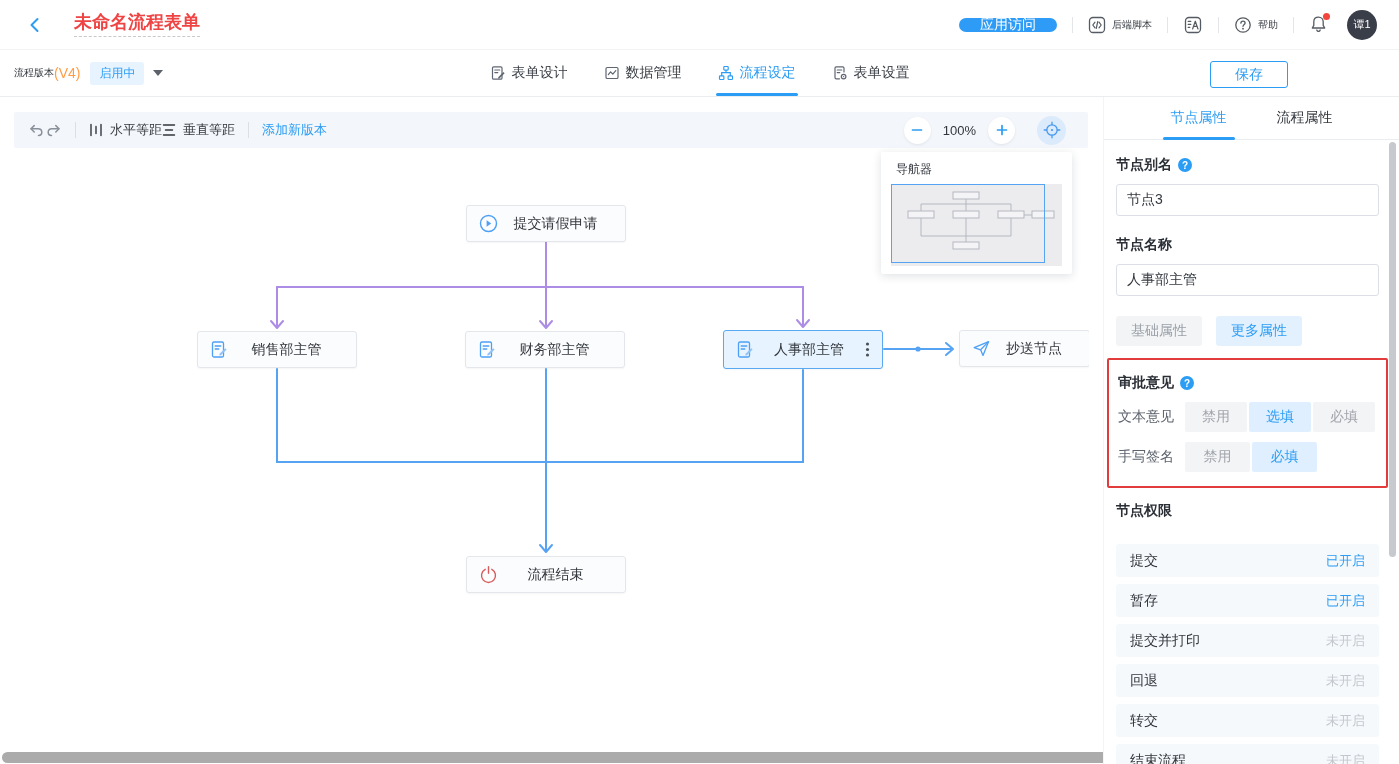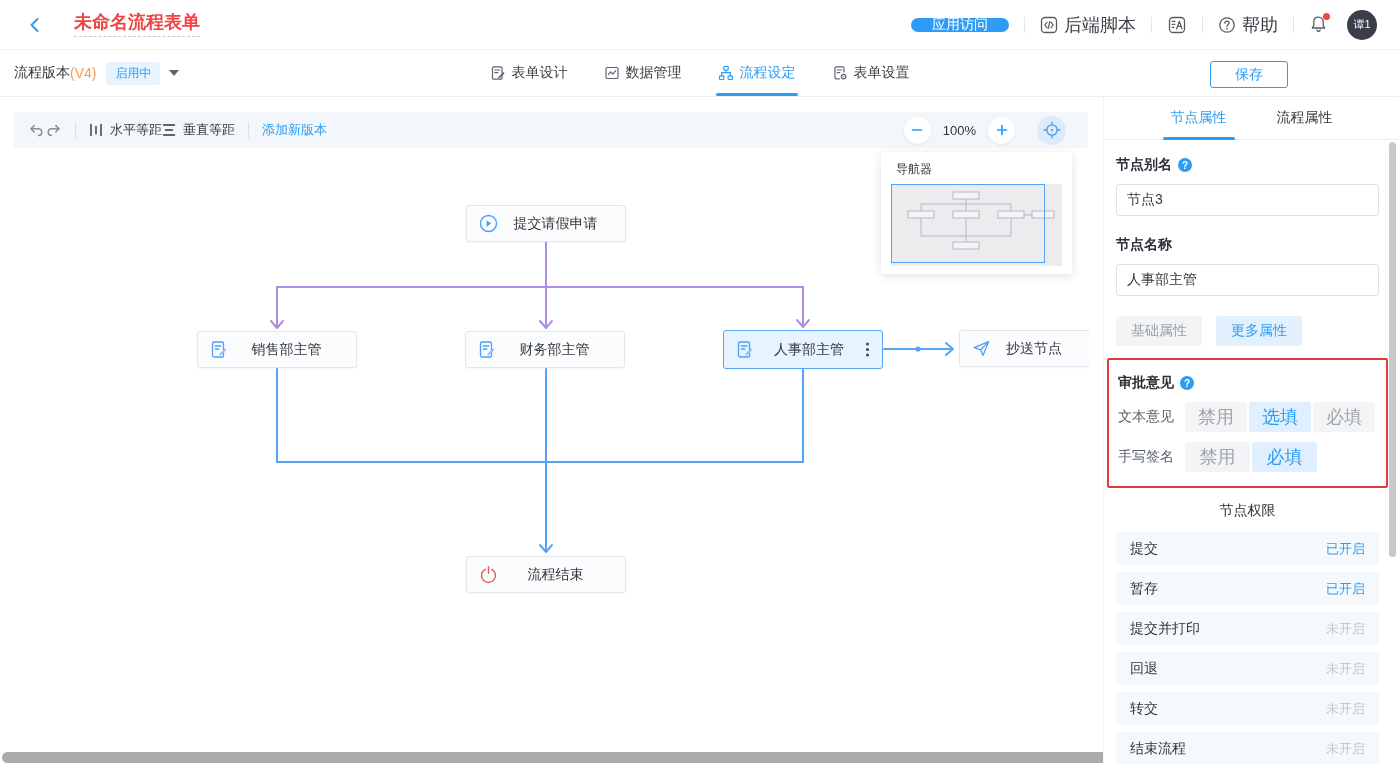--- a/index.html
+++ b/index.html
@@ -10,32 +10,32 @@
   
   .header { position:absolute; left:0; top:0; width:100%; height:50px;
     display:flex; align-items:center; border-bottom:1px solid #f1f2f4; background:#fff; }
   .back-btn { margin-left:26px; color:#2b9df4; display:flex; cursor:pointer; }
   .page-title { margin-left:30px; font-size:18px; font-weight:700; color:#ef4444;
     border-bottom:1px dashed #c9c9c9; padding-bottom:5px; line-height:18px; }
   .header-right { margin-left:auto; display:flex; align-items:center; margin-right:22px; }
   .pill-btn { height:14px; padding:0 21px; background:#2e9cf6; color:#fff; font-size:14px;
     border:none; border-radius:15px; cursor:pointer; display:flex; align-items:center; }
   .hsep { width:1px; height:16px; background:#e3e5e8; margin:0 15px; }
-  .hitem { display:flex; align-items:center; gap:6px; font-size:18px; color:#3a3f45; cursor:pointer; }
+  .hitem { display:flex; align-items:center; gap:6px; font-size:10px; color:#3a3f45; cursor:pointer; }
   .gicon { color:#555b63; display:flex; }
   .bell-wrap { position:relative; display:flex; cursor:pointer; color:#555b63; }
   .bell-dot { position:absolute; right:-2px; top:-2px; width:7px; height:7px; background:#f2453d; border-radius:50%; }
   .avatar { width:30px; height:30px; border-radius:50%; background:#3a3e49; color:#fff;
     font-size:11px; display:flex; align-items:center; justify-content:center; margin-left:19px; cursor:pointer; }
 
   
   .subheader { position:absolute; left:0; top:50px; width:100%; height:47px; background:#fff;
     border-bottom:1px solid #ebeef1; }
   .version-group { position:absolute; left:14px; top:0; height:46px; display:flex; align-items:center; }
-  .version-label { font-size:14px; color:#33373d; }
+  .version-label { font-size:10px; color:#33373d; }
   .version-num { font-size:14px; color:#ff9d45; }
   .status-badge { margin-left:10px; background:#e7f3ff; color:#2b9df4; font-size:12px;
     padding:3px 9px; border-radius:3px; cursor:pointer; }
   .caret { margin-left:9px; width:0; height:0; border-left:5px solid transparent;
     border-right:5px solid transparent; border-top:6px solid #5c626a; cursor:pointer; }
   .center-tabs { position:absolute; left:0; right:0; top:0; height:46px; display:flex;
     justify-content:center; align-items:center; gap:36px; pointer-events:none; }
   .ctab { position:relative; height:46px; display:flex; align-items:center; gap:6px; font-size:14px;
     color:#3a3f45; cursor:pointer; pointer-events:auto; }
   .ctab .ticon { color:#5f6672; display:flex; }
@@ -101,24 +101,24 @@
     font-size:14px; color:#33373d; outline:none; background:#fff;
     font-family:"Liberation Sans","DejaVu Sans",sans-serif; }
   .prop-btns { display:flex; gap:14px; margin-top:20px; }
   .prop-btn { height:30px; padding:0 15px; border:none; border-radius:3px; font-size:14px; cursor:pointer;
     background:#f3f4f6; color:#9aa0a8; font-family:"Liberation Sans","DejaVu Sans",sans-serif; }
   .prop-btn.active { background:#e3f1ff; color:#2b9df4; }
   .red-box { border:2px solid #e23b3b; border-radius:2px; margin:12px -9px 14px -9px; padding:2px 9px 14px 9px; }
   .opt-row { display:flex; align-items:center; margin-top:10px; }
   .opt-label { width:67px; font-size:14px; color:#5b626c; flex:none; }
   .opt-btn { width:65px; height:30px; border:none; border-radius:2px; background:#f3f4f6; color:#a0a4ab;
-    font-size:18px; margin-right:2px; cursor:pointer;
+    font-size:14px; margin-right:2px; cursor:pointer;
     font-family:Liberation Mono, monospace; }
   .opt-btn.selected { background:#dfefff; color:#2b9df4; }
-  .perm-title { font-size:14px; font-weight:400; color:#2b2f36; margin:4px 0 12px;text-align:center; }
+  .perm-title { font-size:14px; font-weight:700; color:#2b2f36; margin:4px 0 24px; }
   .perm-row { height:33px; background:#f6f9fc; border-radius:3px; display:flex; align-items:center;
     justify-content:space-between; padding:0 14px; margin-bottom:7px; cursor:pointer; }
   .perm-label { font-size:14px; color:#33373d; }
   .perm-status { font-size:13px; }
   .perm-status.on { color:#2b9df4; }
   .perm-status.off { color:#c3c7cd; }
   .vscroll-thumb { position:absolute; right:3px; top:45px; width:7px; height:415px;
     background:#c6c9ce; border-radius:4px; cursor:pointer; }
 </style>
 </head>

